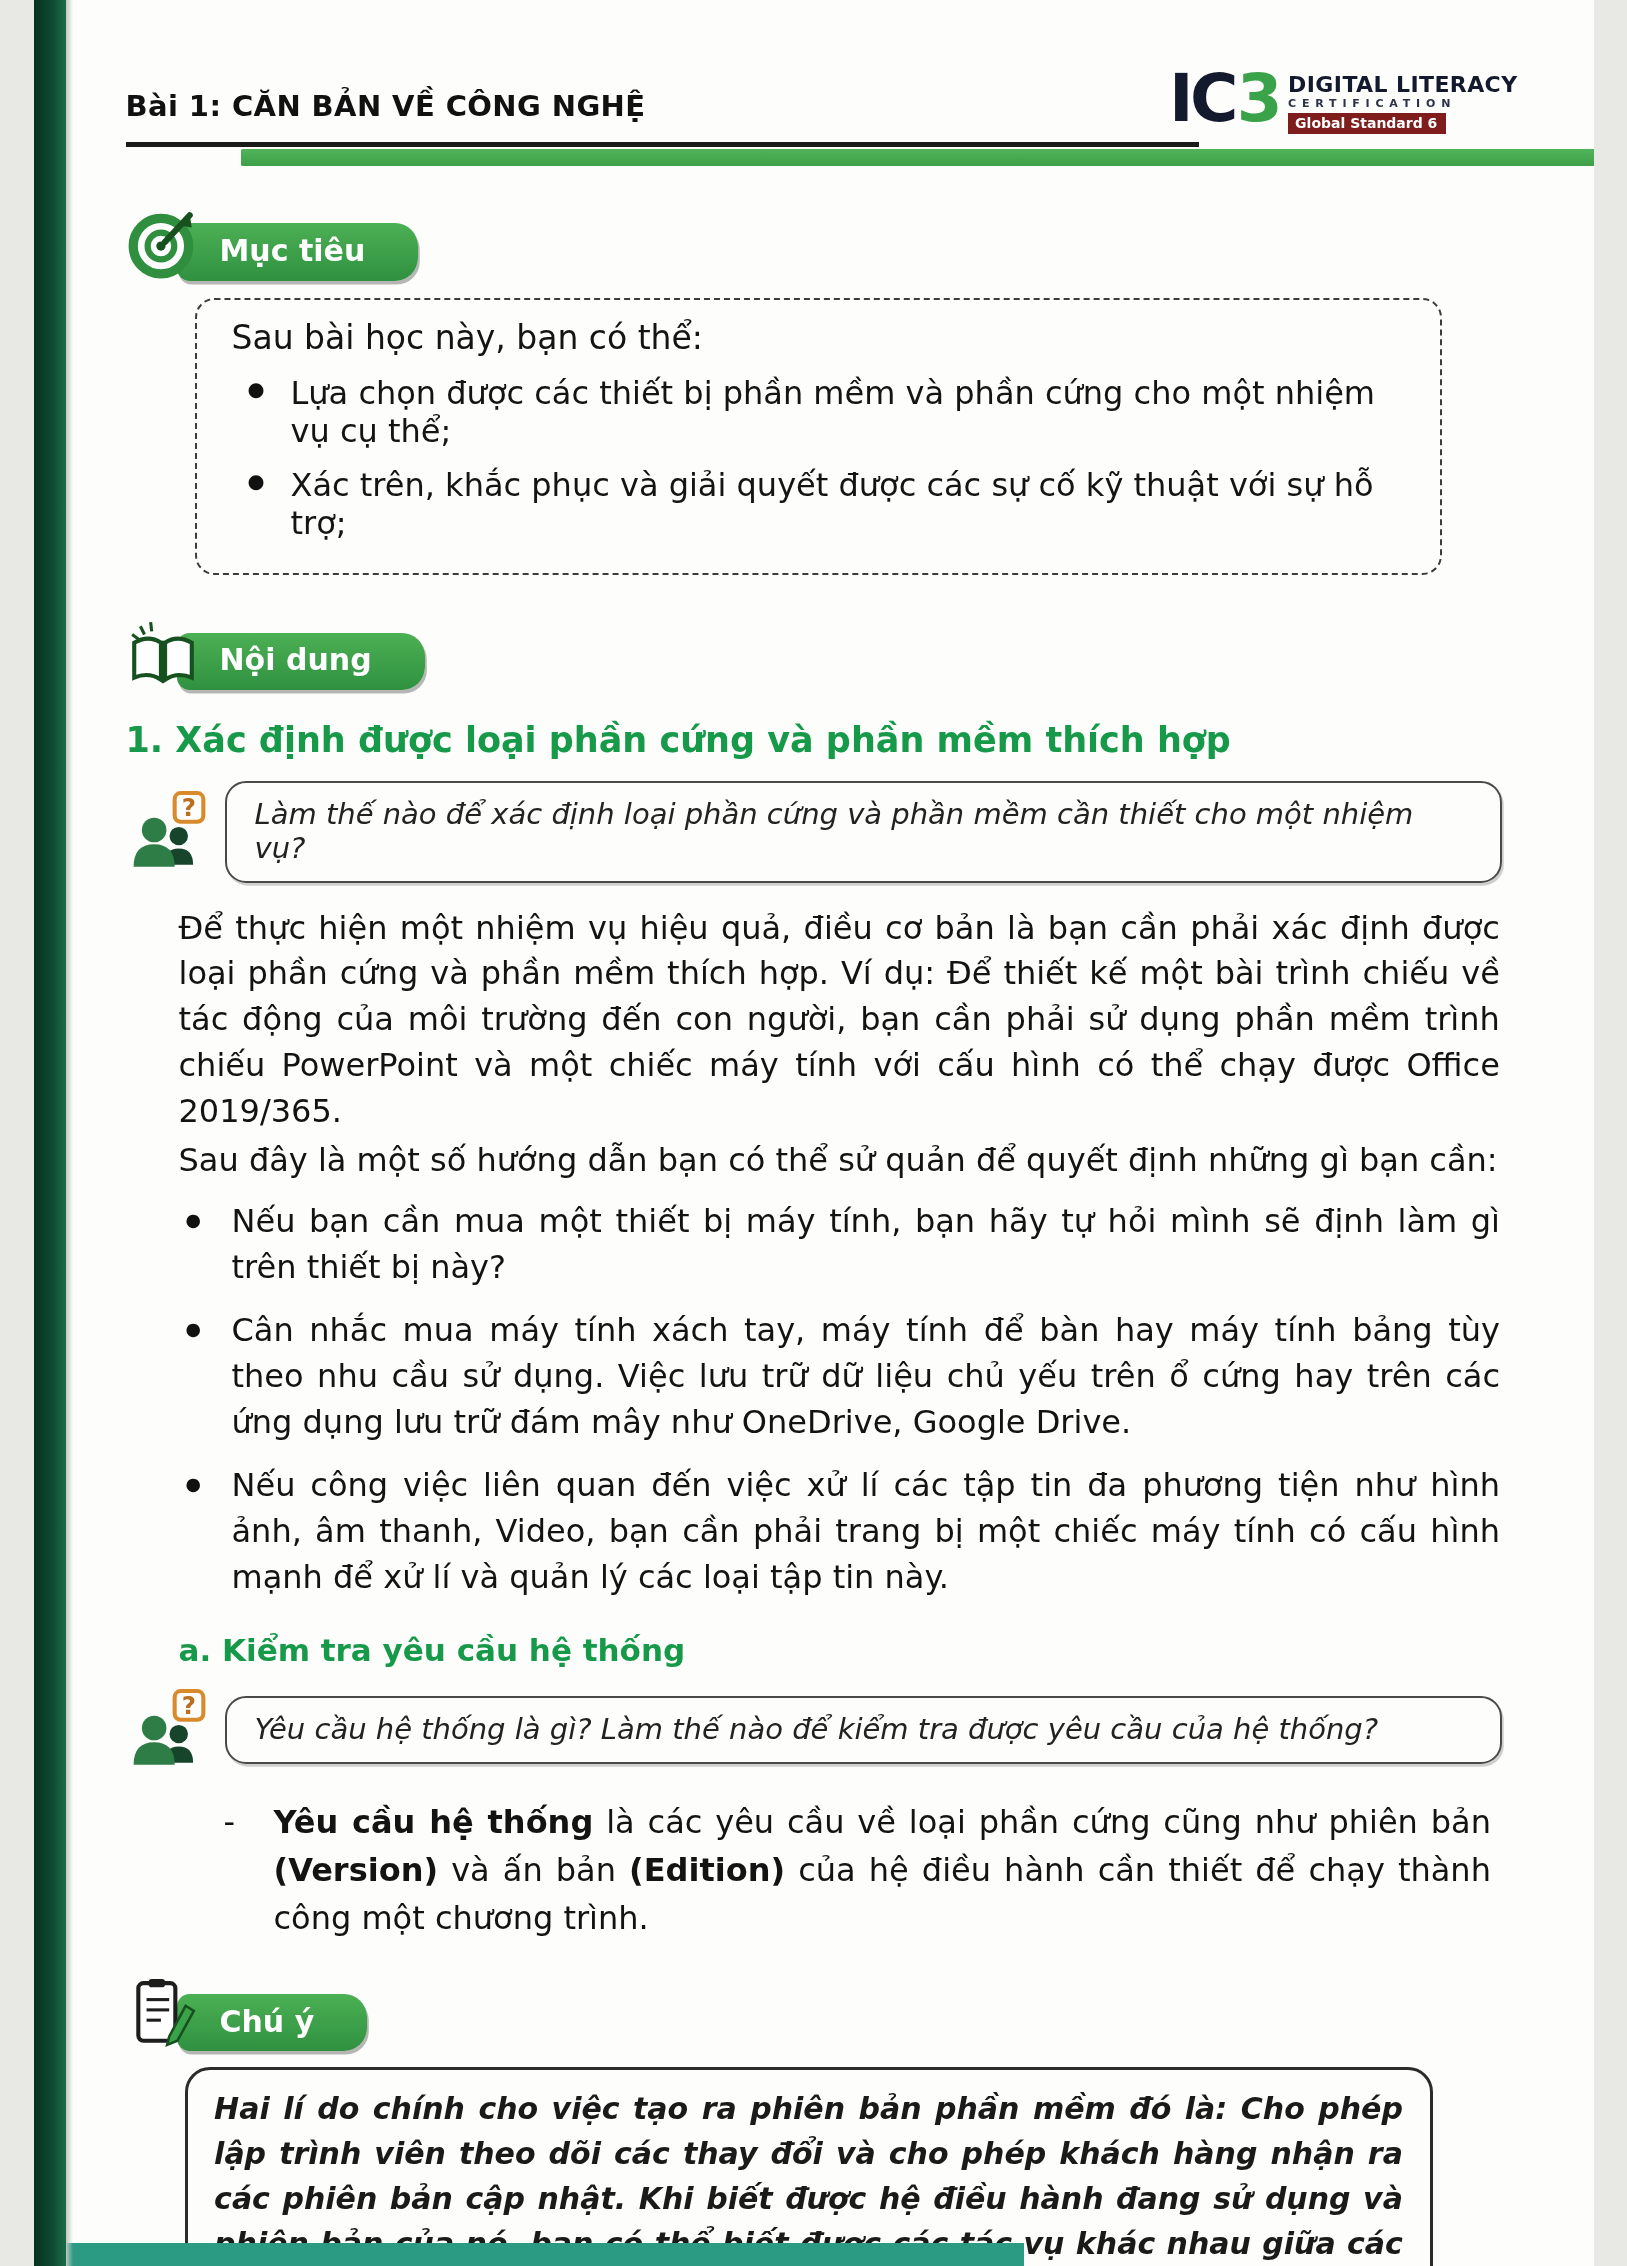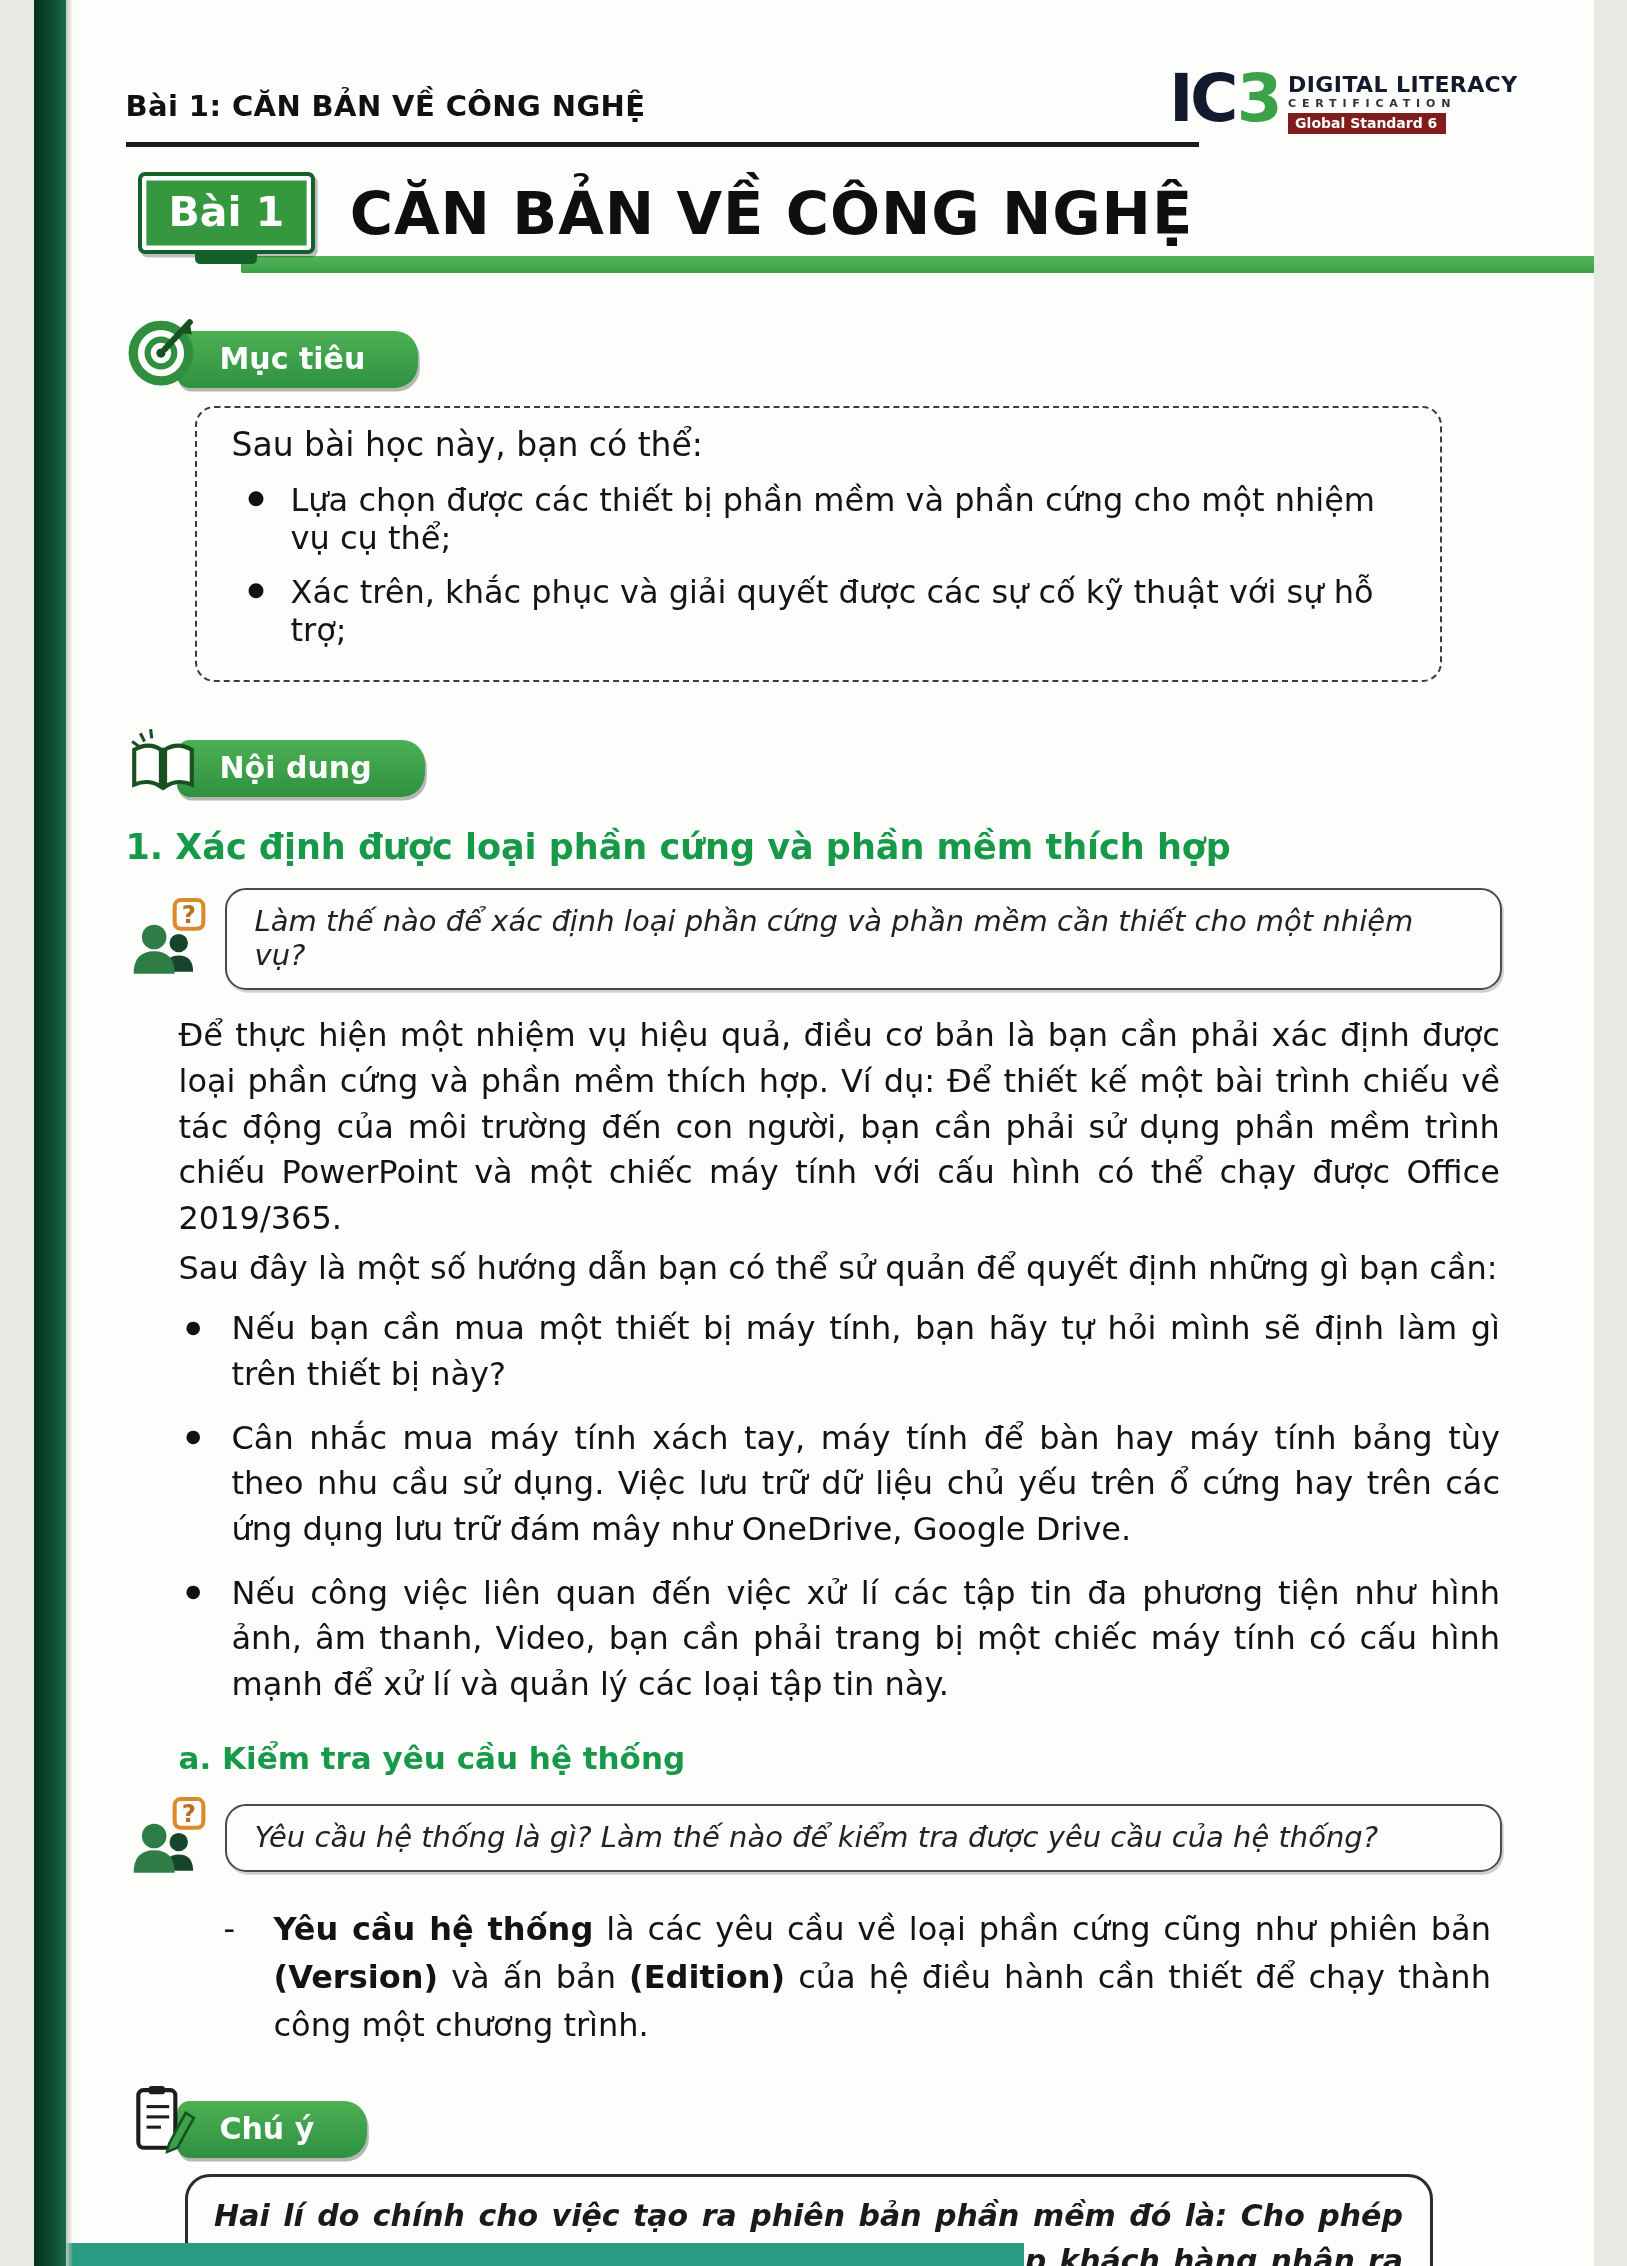--- a/index.html
+++ b/index.html
@@ -126,27 +126,20 @@
         <div class="logo-ic3"><span class="ic">IC</span><span class="three">3</span></div>
         <div class="logo-right">
           <div class="logo-l1">DIGITAL LITERACY</div>
           <div class="logo-l2">CERTIFICATION</div>
           <div class="logo-l3">Global Standard 6</div>
         </div>
       </div>
     </header>
     <div class="header-rule"></div>
 
-    <div class="title-row">
-      <div class="title-badge">
-        <span>Bài 1</span>
-        <span class="badge-stand"></span>
-      </div>
-      <h1 class="page-title">CĂN BẢN VỀ CÔNG NGHỆ</h1>
-    </div>
     <div class="title-bar"></div>
 
     <div class="pill-row">
       <span class="pill-icon">
         <svg viewBox="0 0 72 72">
           <circle cx="34" cy="38" r="27" fill="#ffffff" stroke="#2f8f3e" stroke-width="9"></circle>
           <circle cx="34" cy="38" r="13" fill="none" stroke="#2f8f3e" stroke-width="6"></circle>
           <circle cx="34" cy="38" r="4.5" fill="#17511f"></circle>
           <line x1="62" y1="8" x2="38" y2="34" stroke="#17511f" stroke-width="6" stroke-linecap="round"></line>
           <path d="M62 8 L64 20 L52 18 Z" fill="#17511f"></path>

